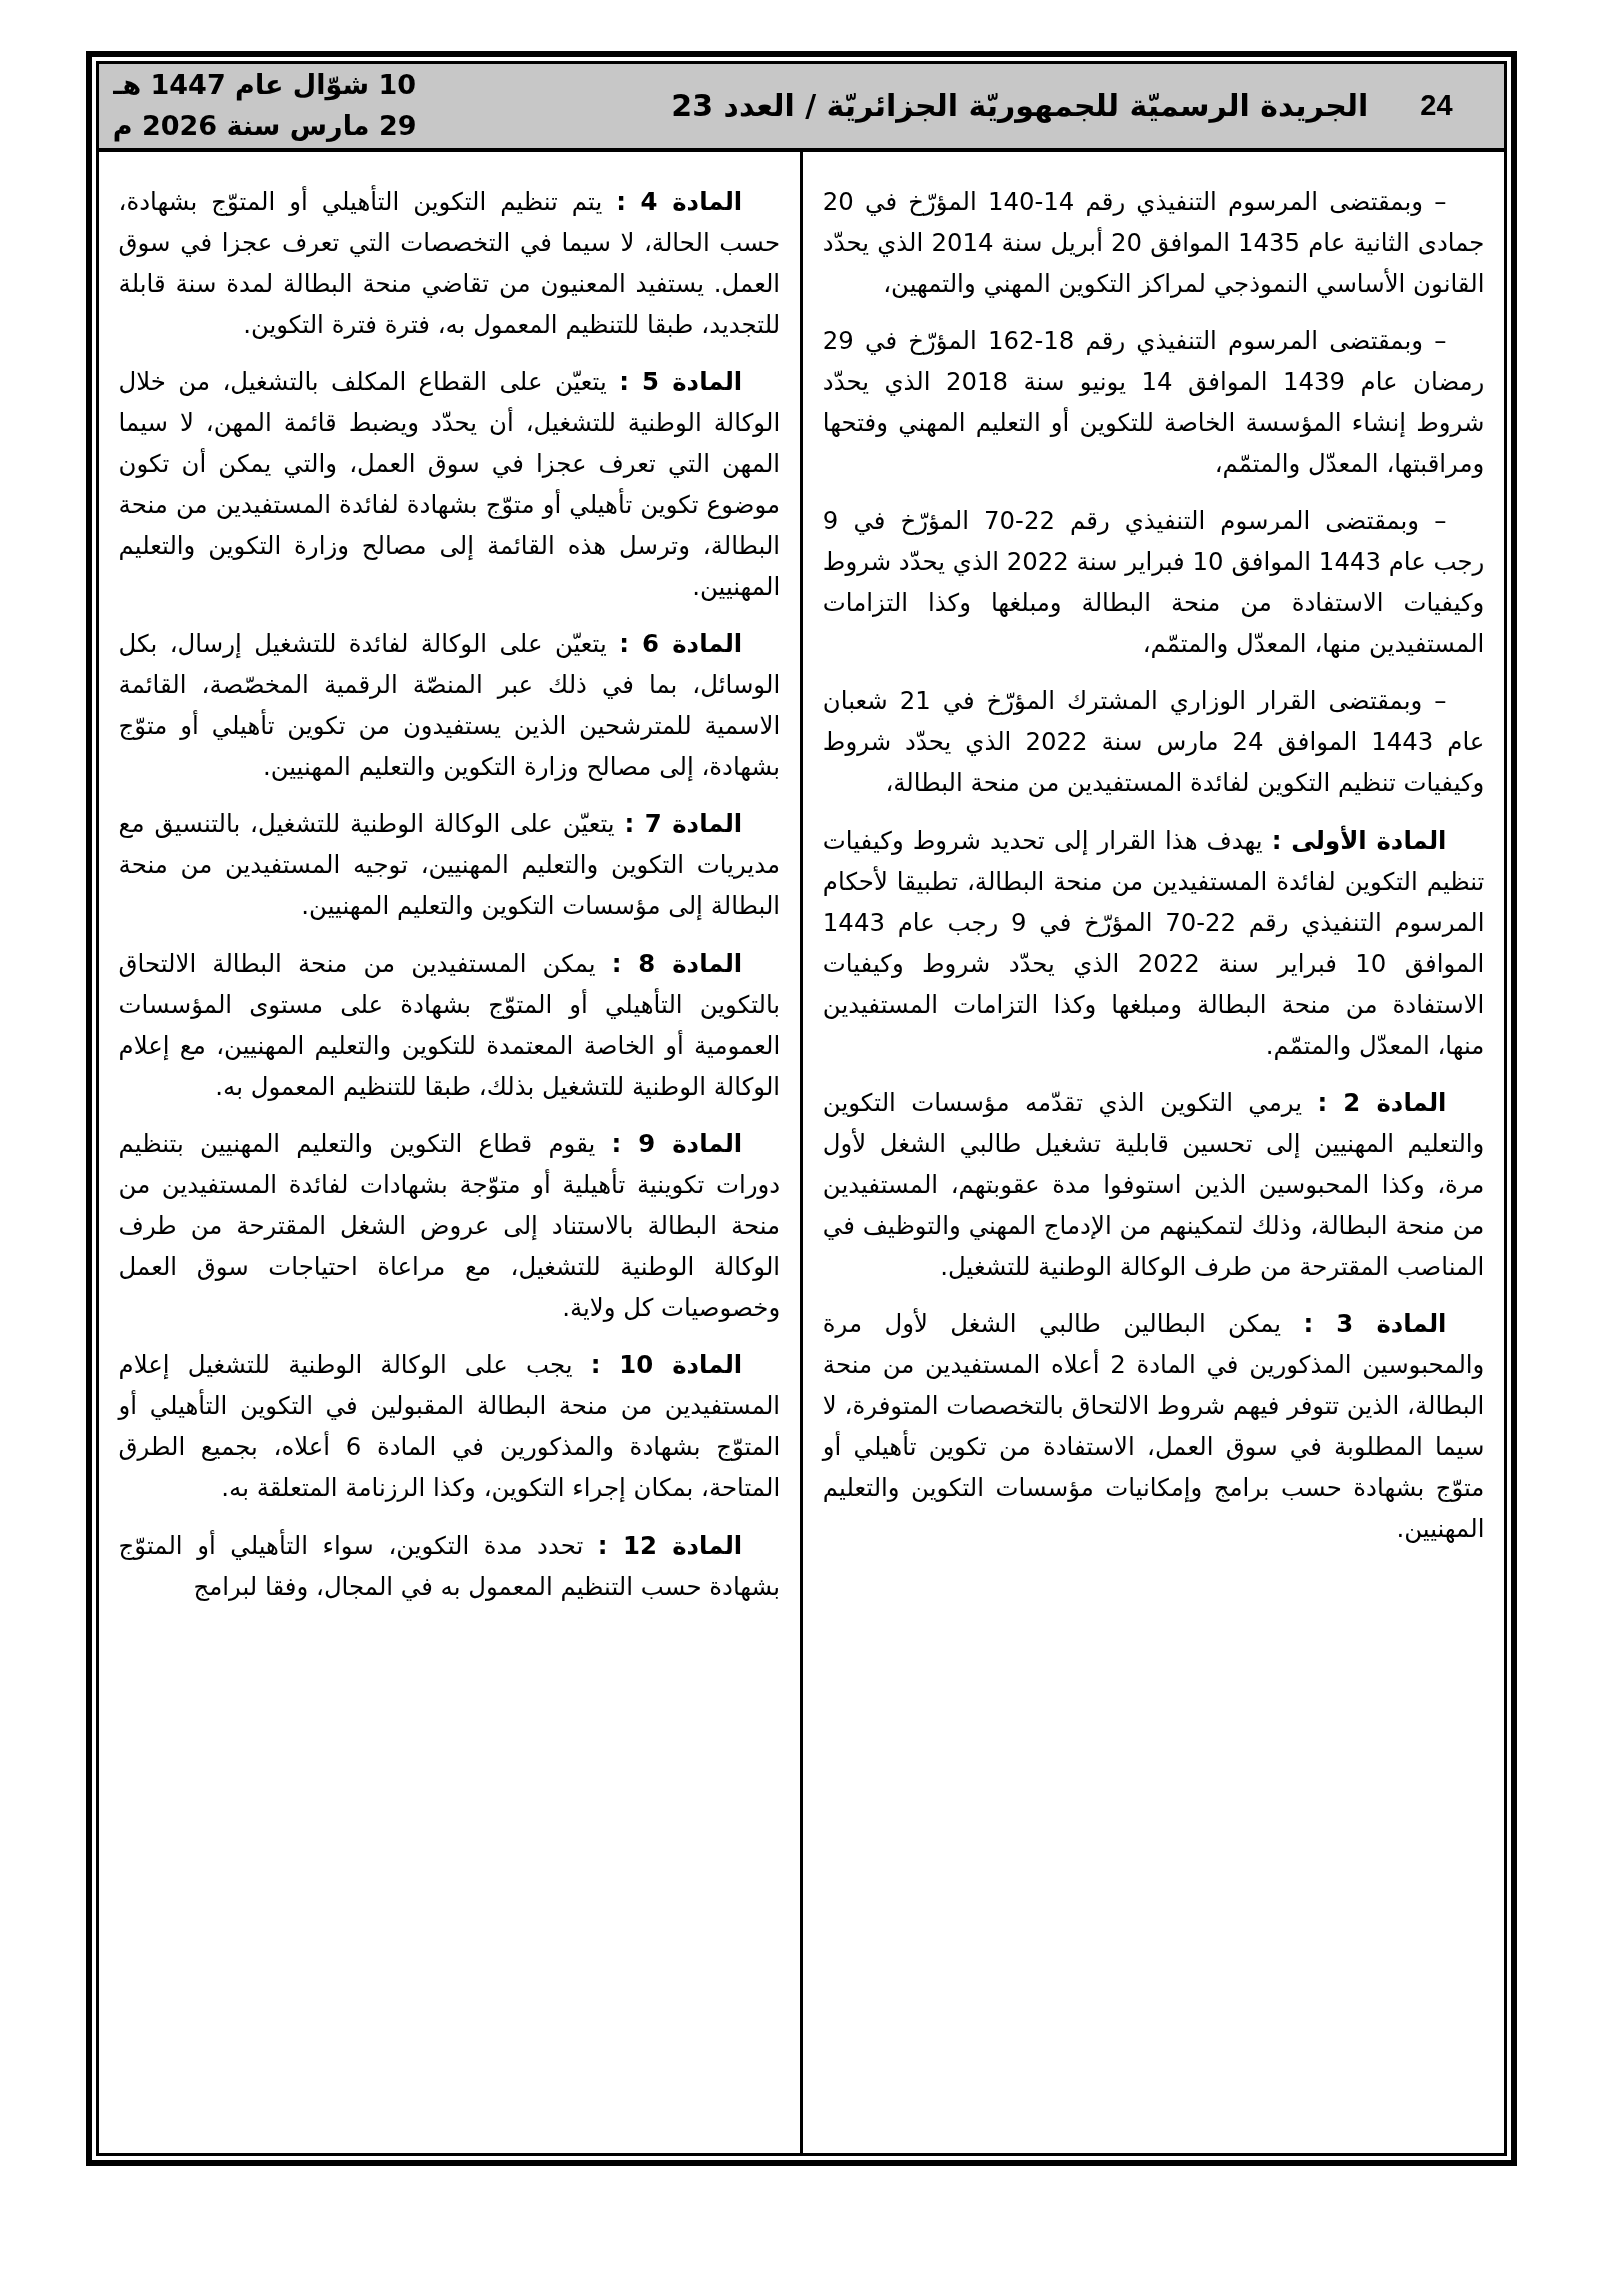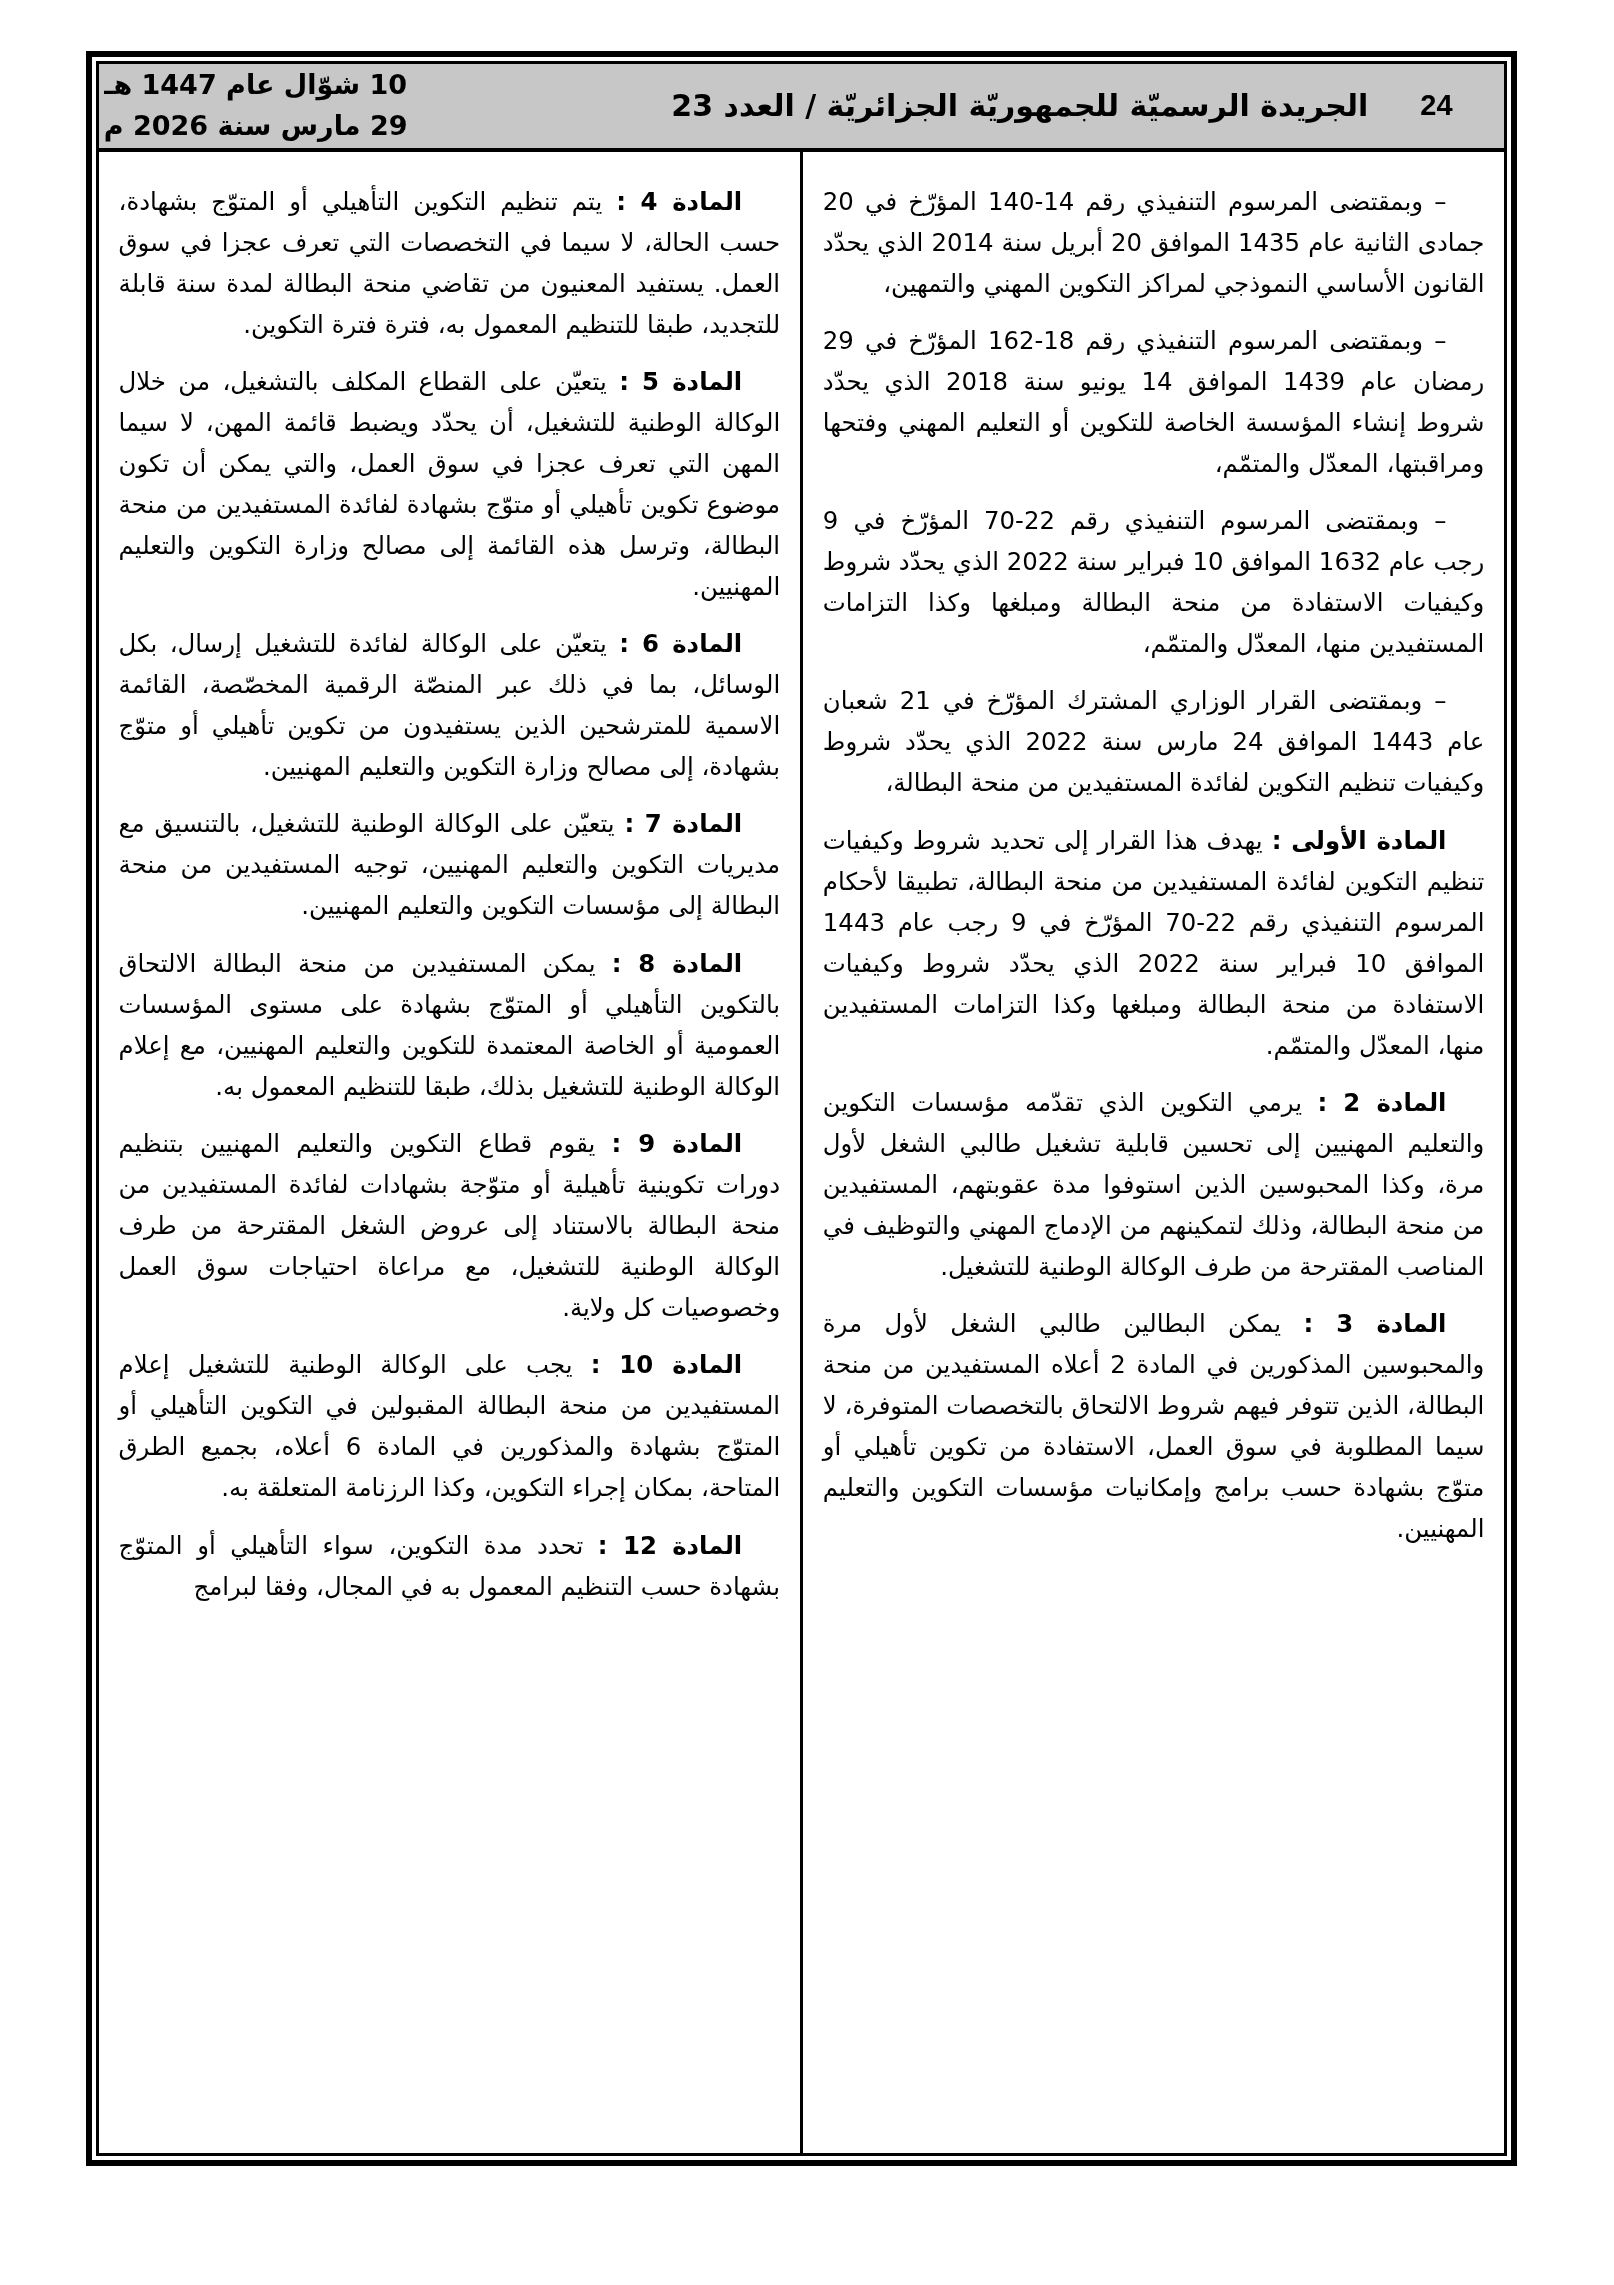--- a/index.html
+++ b/index.html
@@ -40,21 +40,21 @@
   .masthead-title{
     flex:1;text-align:right;
     font-weight:bold;font-size:30px;
     letter-spacing:0;
   }
   .date-block{
     flex:0 0 308px;
     text-align:center;
     font-weight:bold;font-size:27px;
     line-height:1.5;
-    padding-left:3px;
+    padding-left:12px;
   }
   .content{
     flex:1;display:flex;overflow:hidden;
   }
   .column{
     flex:1 1 0;
     padding:29px 20px 0 20px;
     font-size:24.4px;
     line-height:1.68;
     text-align:justify;
@@ -84,21 +84,21 @@
           <div>10 شوّال عام 1447 هـ</div>
           <div>29 مارس سنة 2026 م</div>
         </div>
       </div>
 
       <div class="content">
 
         <div class="column">
           <p>– وبمقتضى المرسوم التنفيذي رقم 14‏-‏140 المؤرّخ في 20 جمادى الثانية عام 1435 الموافق 20 أبريل سنة 2014 الذي يحدّد القانون الأساسي النموذجي لمراكز التكوين المهني والتمهين،</p>
           <p>– وبمقتضى المرسوم التنفيذي رقم 18‏-‏162 المؤرّخ في 29 رمضان عام 1439 الموافق 14 يونيو سنة 2018 الذي يحدّد شروط إنشاء المؤسسة الخاصة للتكوين أو التعليم المهني وفتحها ومراقبتها، المعدّل والمتمّم،</p>
-          <p>– وبمقتضى المرسوم التنفيذي رقم 22‏-‏70 المؤرّخ في 9 رجب عام 1632 الموافق 10 فبراير سنة 2022 الذي يحدّد شروط وكيفيات الاستفادة من منحة البطالة ومبلغها وكذا التزامات المستفيدين منها، المعدّل والمتمّم،</p>
+          <p>– وبمقتضى المرسوم التنفيذي رقم 22‏-‏70 المؤرّخ في 9 رجب عام 1443 الموافق 10 فبراير سنة 2022 الذي يحدّد شروط وكيفيات الاستفادة من منحة البطالة ومبلغها وكذا التزامات المستفيدين منها، المعدّل والمتمّم،</p>
           <p>– وبمقتضى القرار الوزاري المشترك المؤرّخ في 21 شعبان عام 1443 الموافق 24 مارس سنة 2022 الذي يحدّد شروط وكيفيات تنظيم التكوين لفائدة المستفيدين من منحة البطالة،</p>
 
 
           <p><b class="art-label">المادة الأولى :</b> <span>يهدف هذا القرار إلى تحديد شروط وكيفيات تنظيم التكوين لفائدة المستفيدين من منحة البطالة، تطبيقا لأحكام المرسوم التنفيذي رقم 22‏-‏70 المؤرّخ في 9 رجب عام 1443 الموافق 10 فبراير سنة 2022 الذي يحدّد شروط وكيفيات الاستفادة من منحة البطالة ومبلغها وكذا التزامات المستفيدين منها، المعدّل والمتمّم.</span></p>
           <p><b class="art-label">المادة 2 :</b> <span>يرمي التكوين الذي تقدّمه مؤسسات التكوين والتعليم المهنيين إلى تحسين قابلية تشغيل طالبي الشغل لأول مرة، وكذا المحبوسين الذين استوفوا مدة عقوبتهم، المستفيدين من منحة البطالة، وذلك لتمكينهم من الإدماج المهني والتوظيف في المناصب المقترحة من طرف الوكالة الوطنية للتشغيل.</span></p>
           <p><b class="art-label">المادة 3 :</b> <span>يمكن البطالين طالبي الشغل لأول مرة والمحبوسين المذكورين في المادة 2 أعلاه المستفيدين من منحة البطالة، الذين تتوفر فيهم شروط الالتحاق بالتخصصات المتوفرة، لا سيما المطلوبة في سوق العمل، الاستفادة من تكوين تأهيلي أو متوّج بشهادة حسب برامج وإمكانيات مؤسسات التكوين والتعليم المهنيين.</span></p>
         </div>
 
         <div class="divider"></div>
 

